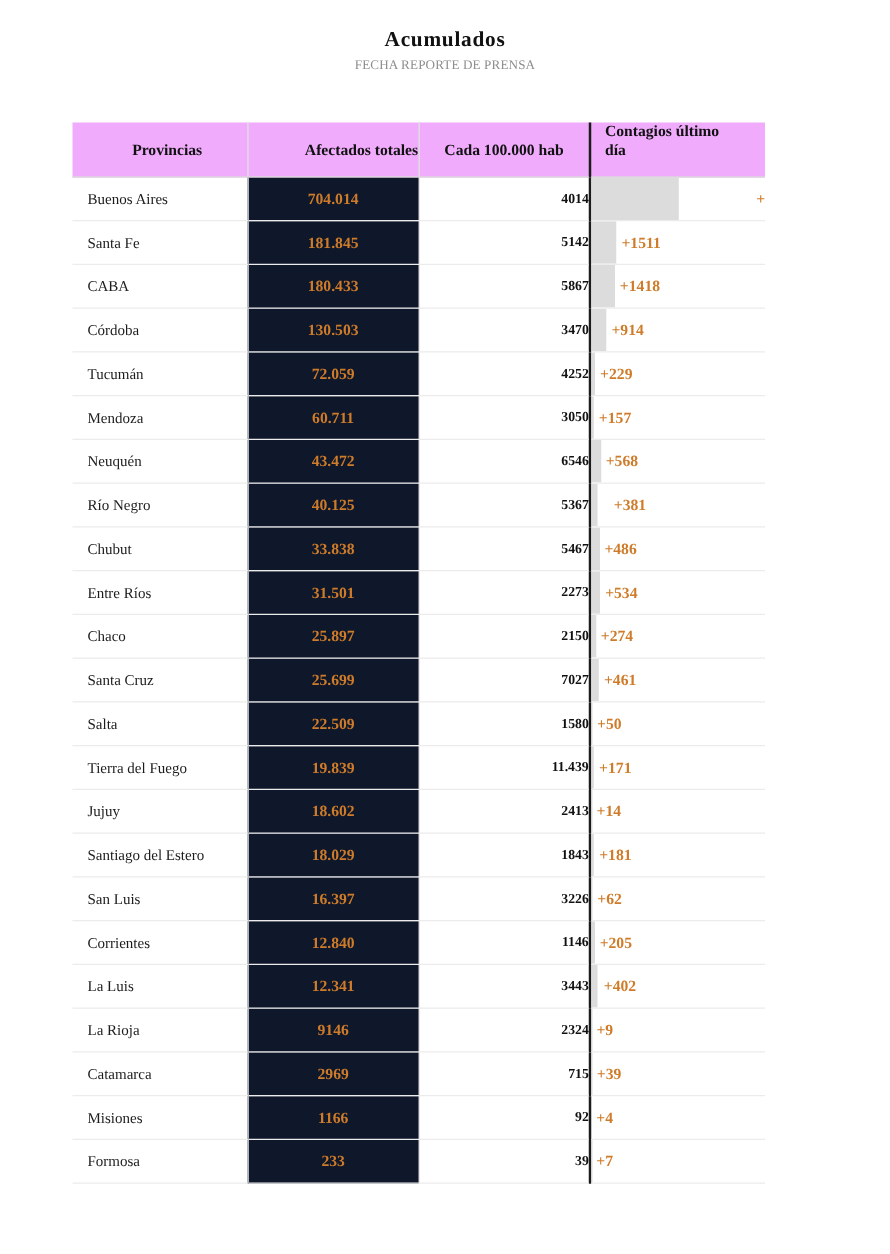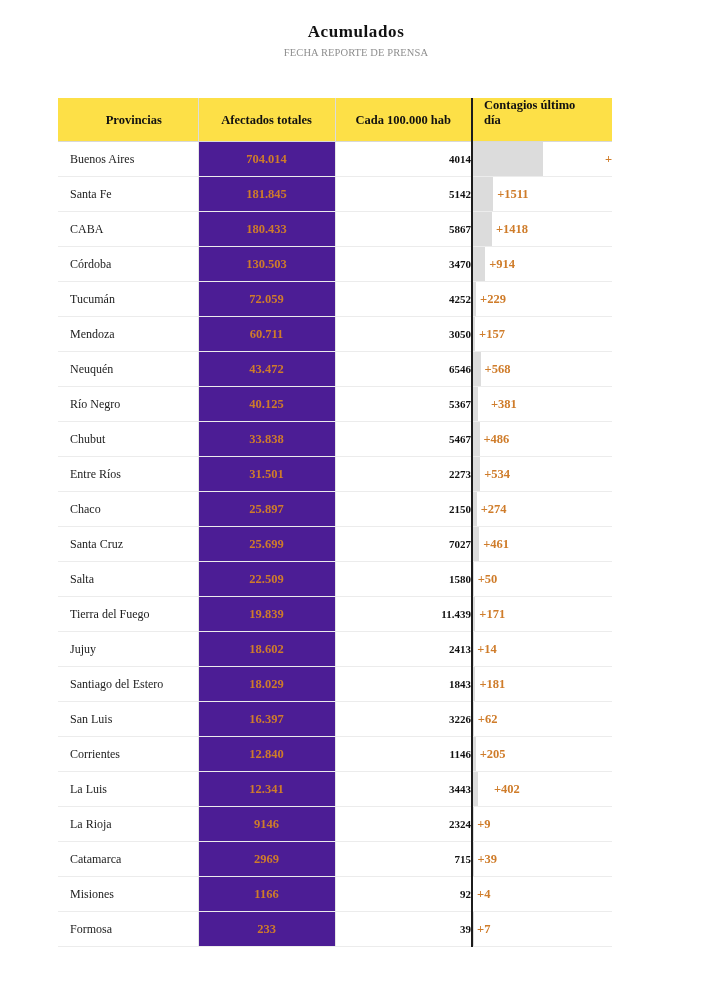--- a/index.html
+++ b/index.html
@@ -64,26 +64,26 @@
   col.c-last  { width: 140px; }
 
   thead th {
     font-family: "Liberation Serif", "DejaVu Serif", serif;
     font-size: 12.5px;
     font-weight: bold;
     color: #111111;
     padding: 0 0 13px 0;
     vertical-align: bottom;
     border-bottom: 1px solid #d8d8d8;
-    background: #fde047;
+    background: #f0abfc;
     height: 42px;
     box-sizing: border-box;
   }
   thead th.h-prov { text-align: center;  padding-left: 12px; }
-  thead th.h-tot  { text-align: center; border-left: 1px solid #dcdcdc; margin-left: 40px; }
+  thead th.h-tot  { text-align: right; border-left: 1px solid #dcdcdc; margin-left: 40px; }
   thead th.h-hab  { text-align: center; border-left: 1px solid #dcdcdc; }
   thead th.h-last {
     text-align: left;
     padding-left: 11px;
     border-left: 2px solid #1c1c1c;
     line-height: 15px;
     vertical-align: bottom;
   }
   thead th.h-last .hl-inner { display: block; }
 
@@ -96,21 +96,21 @@
   }
   td.prov {
     text-align: left;
     padding-left: 12px;
     color: #1c1c1c;
     font-size: 12px;
     font-family: "Liberation Serif", "DejaVu Serif", serif;
   }
   td.tot {
     text-align: center;
-    background: #4c1d95;
+    background: #0f172a;
     border-left: 1px solid #e6e6e6;
     color: #cf7c2a;
     font-weight: bold;
     font-size: 12.5px;
   }
   td.hab {
     text-align: right;
     border-left: 1px solid #e6e6e6;
     color: #111111;
     font-weight: bold;
@@ -373,21 +373,21 @@
               </div>
             </td>
           </tr>
           <tr>
             <td class="prov">La Luis</td>
             <td class="tot">12.341</td>
             <td class="hab">3443</td>
             <td class="last">
               <div class="barrow">
                 <div class="bar" style="width: 5.39px; background: rgb(220, 220, 220);"></div>
-                <span class="barlabel" style="margin-left: 17px; font-family: Liberation Serif, serif;">+402</span>
+                <span class="barlabel" style="margin-left: 6px; font-family: Liberation Serif, serif;">+402</span>
               </div>
             </td>
           </tr>
           <tr>
             <td class="prov">La Rioja</td>
             <td class="tot">9146</td>
             <td class="hab">2324</td>
             <td class="last">
               <div class="barrow">
                 <div class="bar" style="width: 0.14px; background: rgb(220, 220, 220);"></div>

